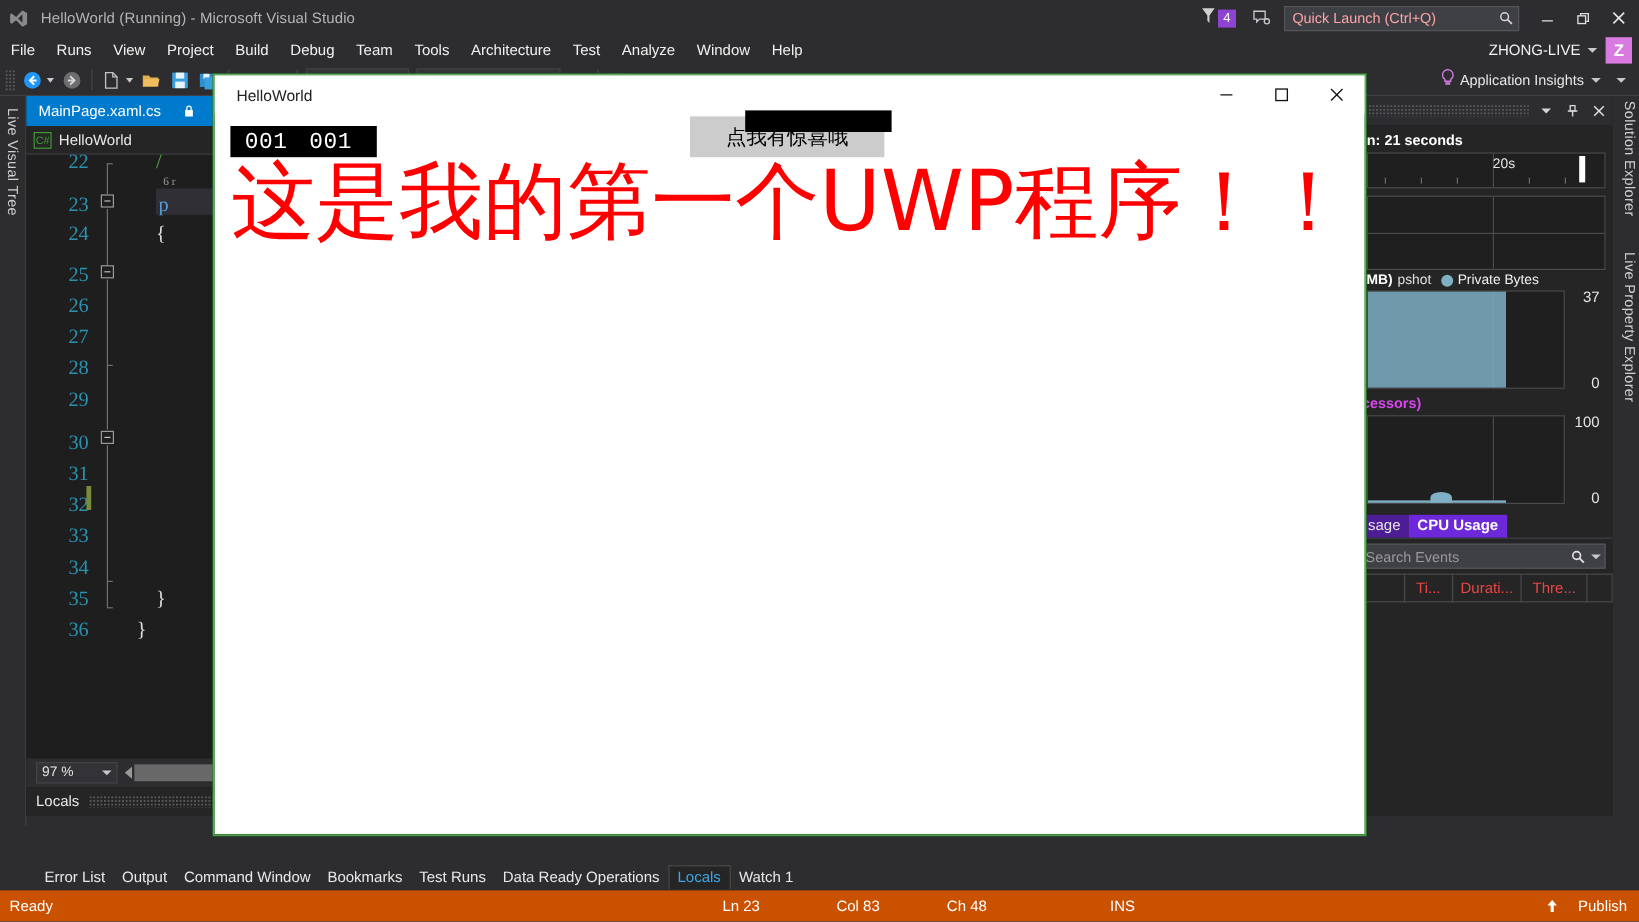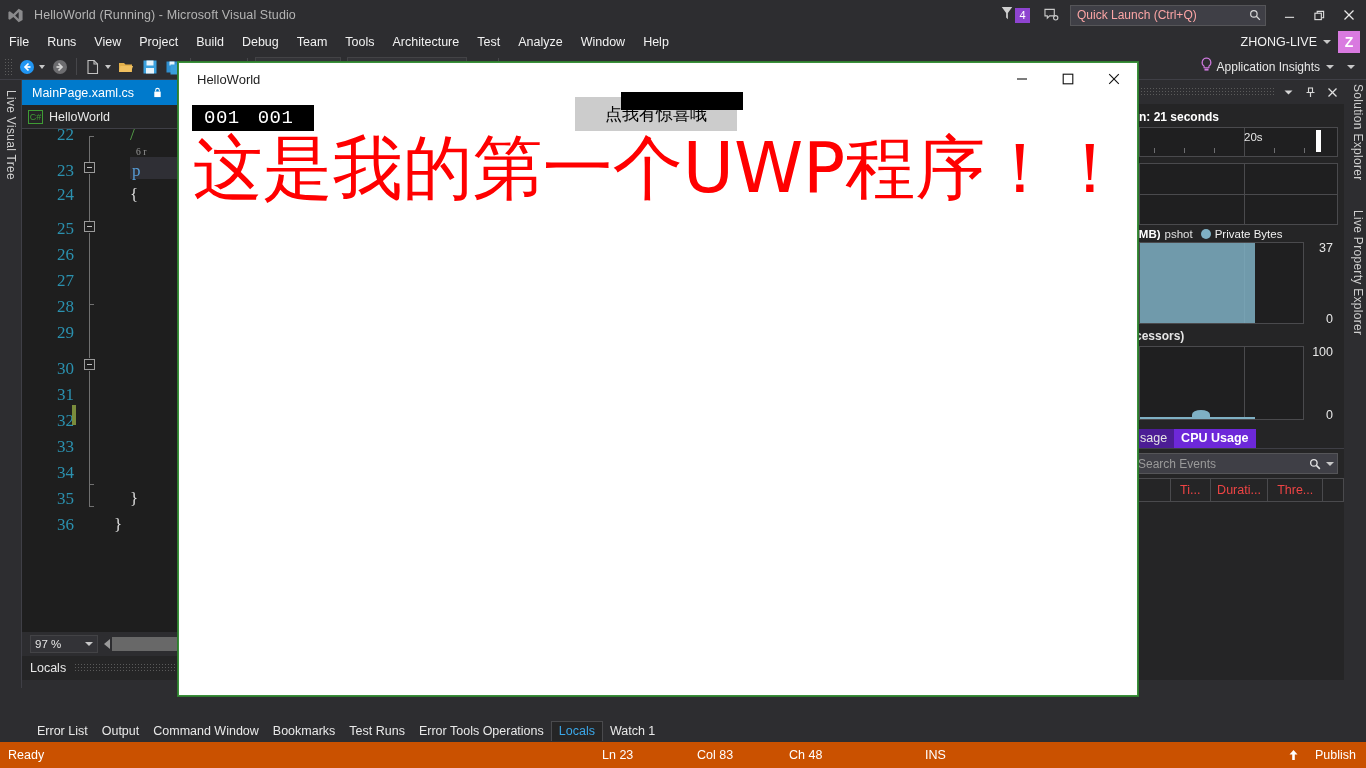--- a/index.html
+++ b/index.html
@@ -178,21 +178,21 @@
   .grid-block .gv { position: absolute; top: 0; bottom: 0; width: 1px; background: #4a4a4d; }
   .grid-block .gh { position: absolute; left: 0; right: 0; height: 1px; background: #4a4a4d; }
   .legend-row { display: flex; align-items: center; padding: 3px 4px 2px 2px; font-size: 11.5px; gap: 4px; }
   .legend-row .mb { font-weight: bold; color: #fff; }
   .legend-row .snap { color: #e0e0e0; }
   .legend-dot { width: 10px; height: 10px; border-radius: 50%; background: #7fb0c4; margin-left: 4px; }
   .chart-box { position: relative; margin: 0 6px; height: 82px; border: 1px solid #4a4a4d; background: #1f1f20; }
   .chart-box .cdiv { position: absolute; top: 0; bottom: 0; width: 1px; background: #4a4a4d; }
   .mem-area { position: absolute; left: 0; bottom: 0; background: #7fb0c4; opacity: .85; }
   .axis-max, .axis-min { position: absolute; right: -30px; font-size: 12.5px; color: #e6e6e6; }
-  .section-label { font-size: 12px; font-weight: bold; color: #e5e5e5; padding: 5px 4px 3px 2px; }
+  .section-label { font-size: 12px; font-weight: bold; color: #d946ef; padding: 5px 4px 3px 2px; }
   .cpu-spike { position: absolute; bottom: 0; background: #7fb0c4; }
   .cpu-base { position: absolute; bottom: 0; left: 0; height: 2px; background: #7fb0c4; }
   .diag-tabs { display: flex; align-items: flex-end; height: 22px; margin-top: 7px; border-bottom: 1px solid #3f3f46; }
   .diag-tab { font-size: 12.5px; color: #e4e4e4; padding: 2px 7px 3px 7px; }
   .diag-tab.active { background: #6d28d9; color: #fff; font-weight: bold; }
   .diag-tab.inactive { background: #4c1d95; }
   .search-events {
     height: 21px; margin: 4px 6px 0 0; background: #3f3f46; border: 1px solid #555558;
     display: flex; align-items: center; padding: 0 3px 0 4px;
   }
@@ -618,21 +618,21 @@
     <div class="rrail-label" style="top:4px">Solution Explorer</div>
     <div class="rrail-label" style="top:130px">Live Property Explorer</div>
   </div>
 
   <div class="bottom-tabs">
     <div class="btab">Error List</div>
     <div class="btab">Output</div>
     <div class="btab">Command Window</div>
     <div class="btab">Bookmarks</div>
     <div class="btab">Test Runs</div>
-    <div class="btab">Error Tools Operations</div>
+    <div class="btab">Data Ready Operations</div>
     <div class="btab active">Locals</div>
     <div class="btab">Watch 1</div>
   </div>
 
   <div class="statusbar">
     <div class="sb-ready">Ready</div>
     <div class="sb-ln">Ln 23</div>
     <div class="sb-col">Col 83</div>
     <div class="sb-ch">Ch 48</div>
     <div class="sb-ins">INS</div>

